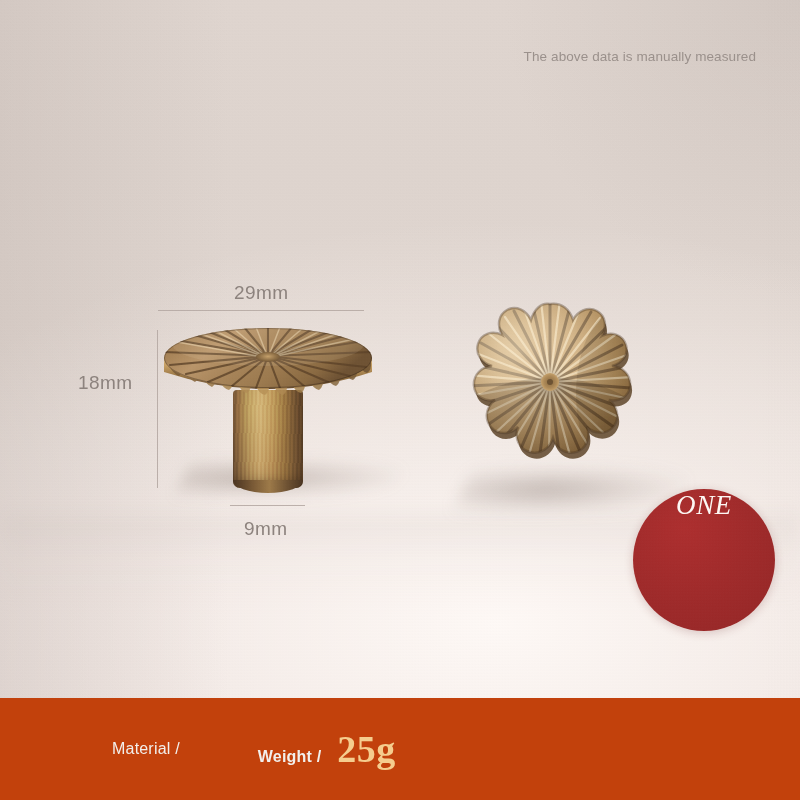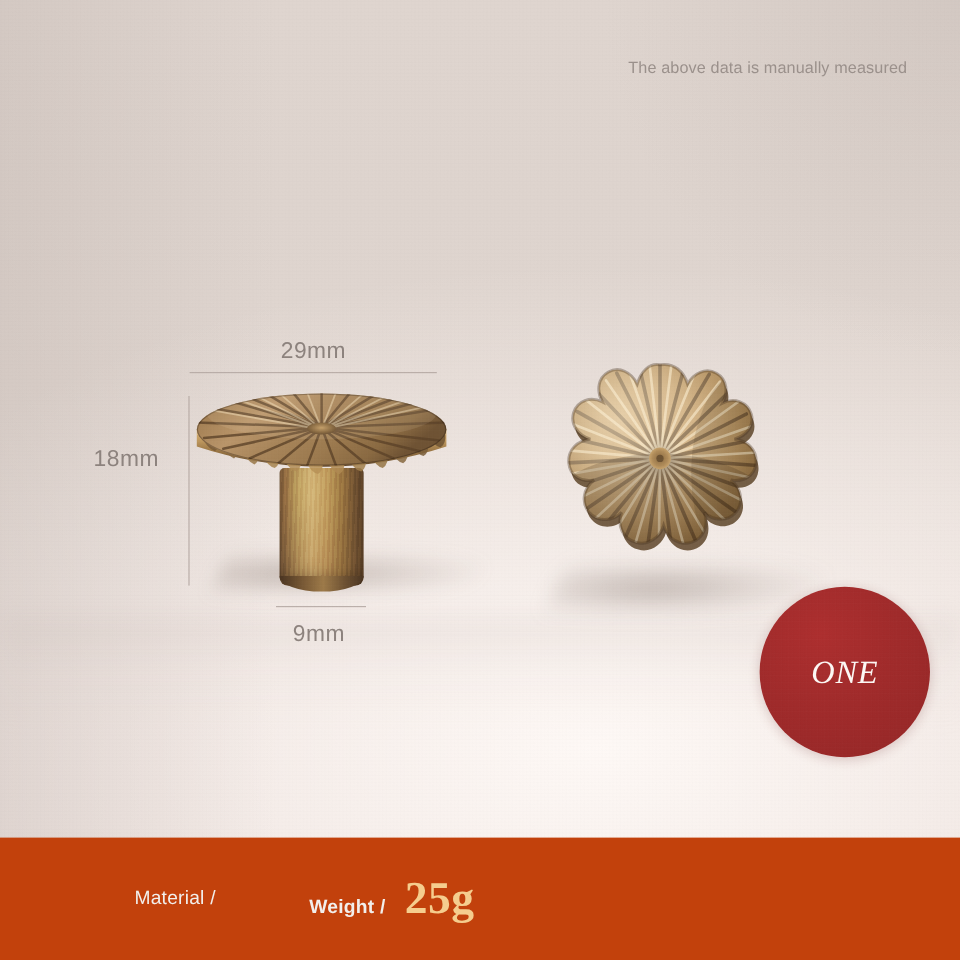--- a/index.html
+++ b/index.html
@@ -182,22 +182,22 @@
   
   .badge {
     position: absolute;
     left: 633px;
     top: 489px;
     width: 142px;
     height: 142px;
     border-radius: 50%;
     background: radial-gradient(circle at 36% 28%, #ad2f2f 0%, #a02b2b 48%, #942727 100%);
     display: flex;
-    flex-direction: column;
-    align-items: center;
+    flex-direction: row;
+    align-items: flex-start;
     justify-content: center;
     box-shadow: 0 2px 10px rgba(110,40,40,0.22);
   }
   .badge span {
     font-family: "Liberation Serif", serif;
     font-style: italic;
     font-size: 27px;
     line-height: 33px;
     color: #fdf8f5;
     letter-spacing: 0.6px;

